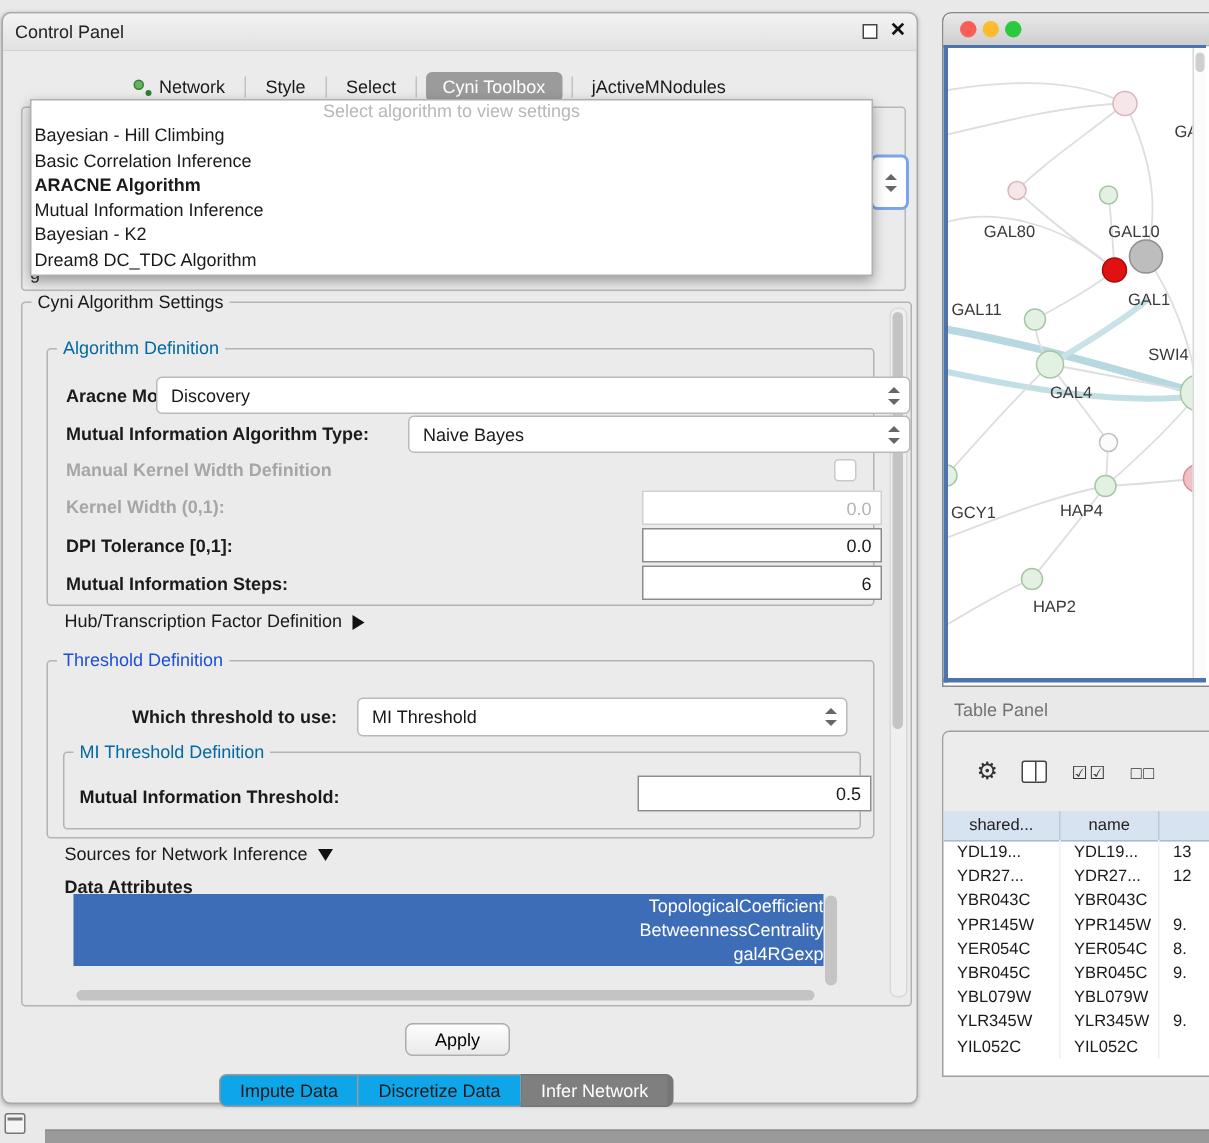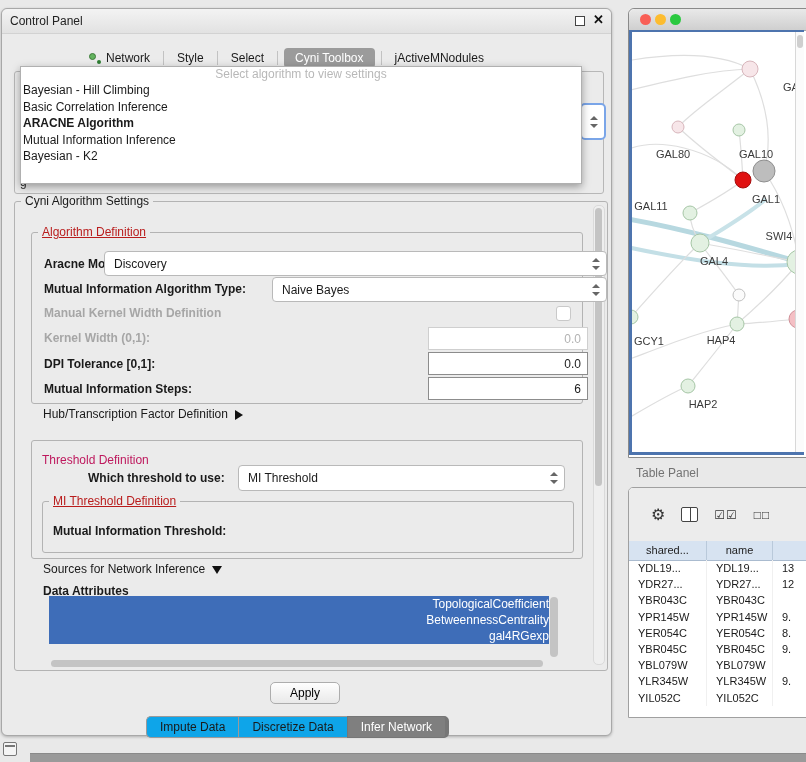--- a/index.html
+++ b/index.html
@@ -22,22 +22,22 @@
   .frag-g{position:absolute;left:5px;top:103px;font-size:12px;color:#333;}
   .frag-focus{position:absolute;left:578px;top:94px;width:22px;height:33px;background:#fff;border:2px solid #7aa5e8;border-radius:5px;z-index:2;}
   
   .popup{position:absolute;left:18px;top:57px;width:560px;height:116px;background:#fff;border:1px solid #b0b0b0;box-shadow:0 3px 8px rgba(0,0,0,.35);z-index:5;overflow:hidden;}
   .popup-ph{height:15px;line-height:15px;text-align:center;color:#b8b8b8;}
   .algo-item{height:16.6px;line-height:16.6px;padding-left:2px;white-space:nowrap;}
   .b{font-weight:bold;}
   
   .grp{position:absolute;border:1px solid #b3b3b3;border-radius:3px;}
   .gt{position:absolute;top:-8px;left:6px;background:#ebebeb;padding:0 4px;font-size:12px;white-space:nowrap;}
-  .gt.blue{color:#b91c1c;text-decoration:underline;}
-  .gt.green{color:#be185d;margin-top:20px;}
+  .gt.blue{color:#0369a1;}
+  .gt.green{color:#1d4ed8;}
   .lbl{position:absolute;font-size:12px;line-height:14px;white-space:nowrap;}
   .gray{color:#a6a6a6;}
   
   .combo{position:absolute;background:#fff;border:1px solid #b9b9b9;border-radius:4px;display:flex;align-items:center;padding:0 22px 0 9px;font-size:12px;}
   .ud{position:absolute;right:6px;top:50%;margin-top:-6px;width:8px;height:12px;}
   .ud::before{content:"";position:absolute;top:0;left:0;width:0;height:0;border:4px solid transparent;border-top:none;border-bottom:4px solid #666;}
   .ud::after{content:"";position:absolute;bottom:0;left:0;width:0;height:0;border:4px solid transparent;border-bottom:none;border-top:4px solid #666;}
   
   .field{position:absolute;background:#fff;border:1px solid #8c8c8c;display:flex;align-items:center;justify-content:flex-end;padding:0 6px;font-size:12px;}
   .field.dis{border-color:#cfcfcf;color:#b3b3b3;}
@@ -126,20 +126,21 @@
       </div>
 
     <div class="popup">
       <div class="popup-ph">Select algorithm to view settings</div>
       <div id="algo-list">
           <div class="algo-item">Bayesian - Hill Climbing</div>
           <div class="algo-item">Basic Correlation Inference</div>
           <div class="algo-item b">ARACNE Algorithm</div>
           <div class="algo-item">Mutual Information Inference</div>
           <div class="algo-item">Bayesian - K2</div>
+          <div class="algo-item">Dream8 DC_TDC Algorithm</div>
         </div>
     </div>
 
     <div class="grp" style="left:12px;top:192px;width:592px;height:468px;text-align:right;">
       <span class="gt">Cyni Algorithm Settings</span>
 
       <div class="sb-track" style="right:2px;top:3px;width:10px;height:458px;">
         <div class="sb-thumb" style="left:1px;top:2px;width:7px;height:278px;"></div>
       </div>
 
@@ -186,20 +187,23 @@
 
         <span class="lbl b" style="left:56px;top:30px;">Which threshold to use:</span>
         <div class="combo" style="left:206px;top:24px;width:294px;height:24px;">
           <span>MI Threshold</span>
           <span class="ud"></span>
         </div>
 
         <div class="grp" style="left:10px;top:60px;width:530px;height:50px;">
           <span class="gt blue">MI Threshold Definition</span>
           <span class="lbl b" style="left:10px;top:22px;">Mutual Information Threshold:</span>
+          <div class="field" style="left:382px;top:15px;width:142px;height:22px;">
+            <span>0.5</span>
+          </div>
         </div>
       </div>
 
       <div class="lbl" style="left:28px;top:360px;">
         <span>Sources for Network Inference</span><span class="tri-d"></span>
       </div>
       <span class="lbl b" style="left:28px;top:382px;">Data Attributes</span>
 
       <div id="attr-list" style="position:absolute;left:34px;top:394px;width:500px;">
           <div class="attr-row">TopologicalCoefficient</div>

